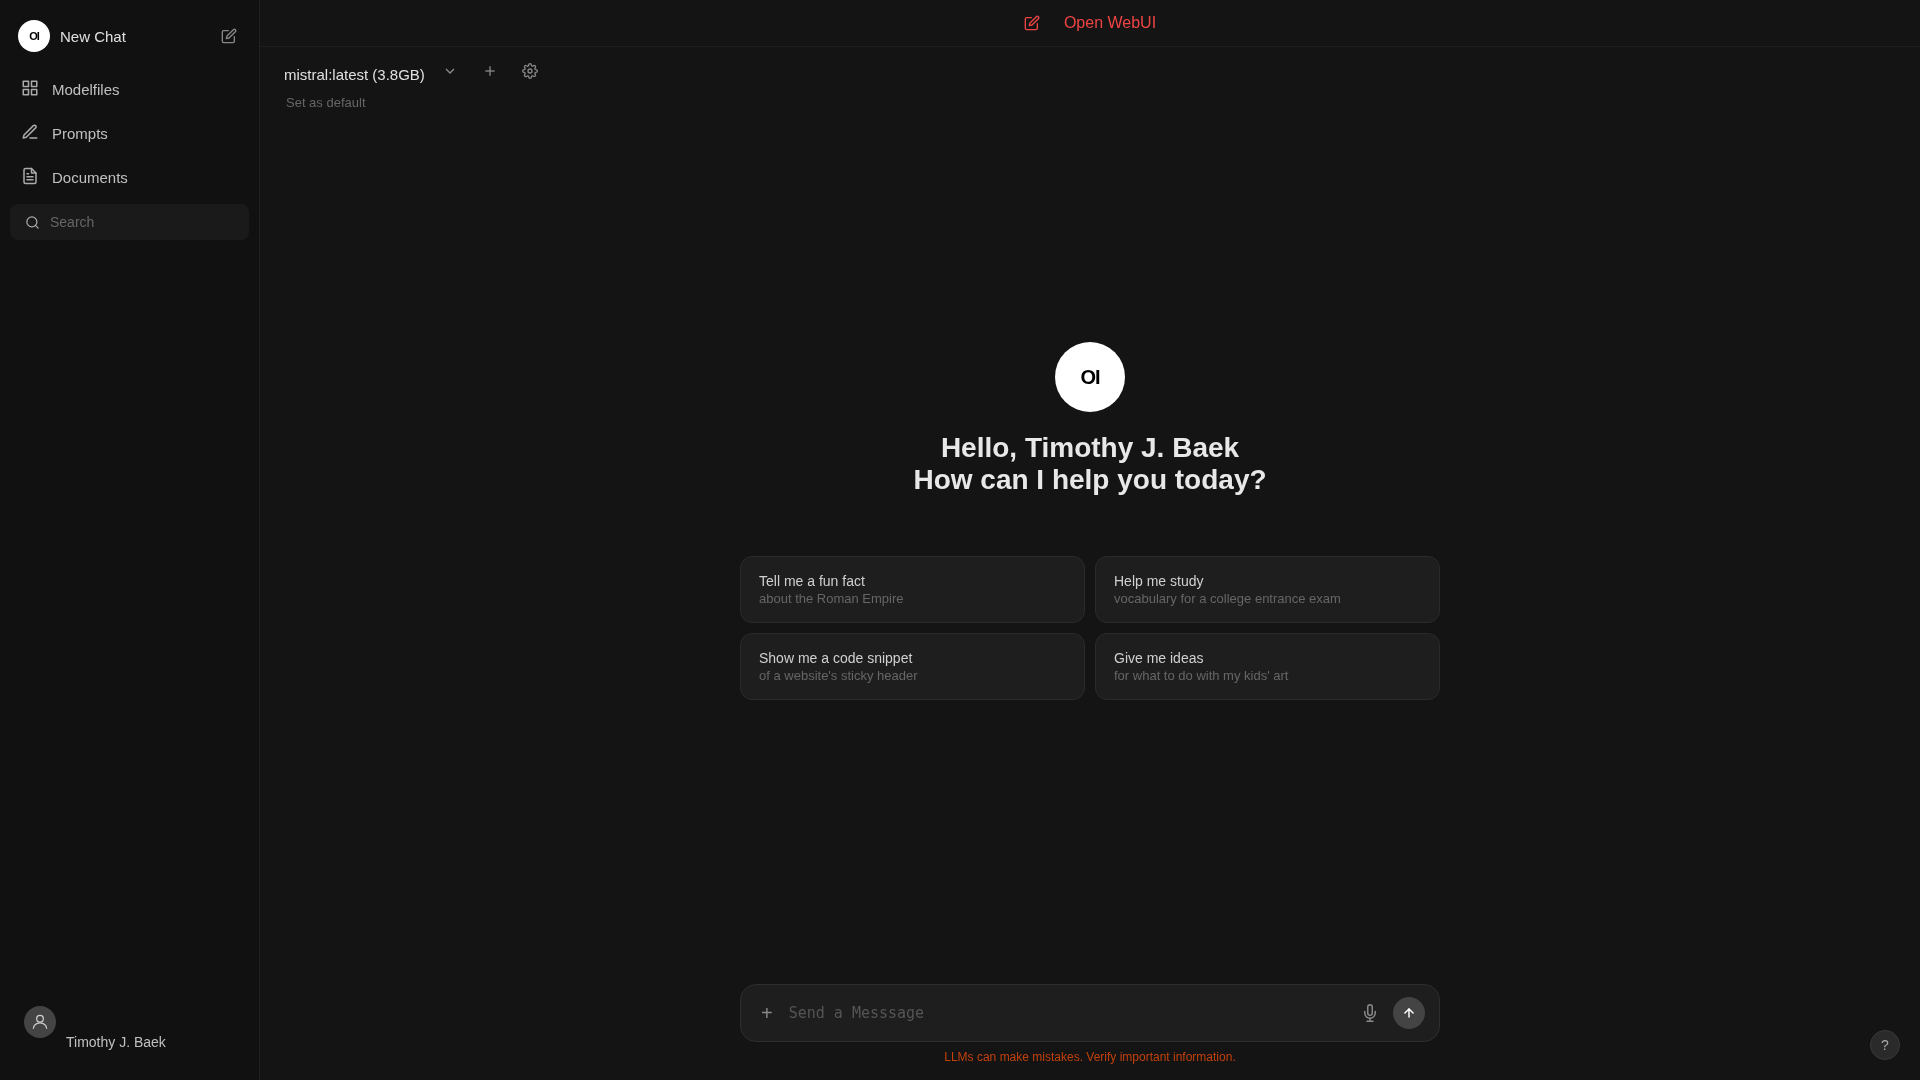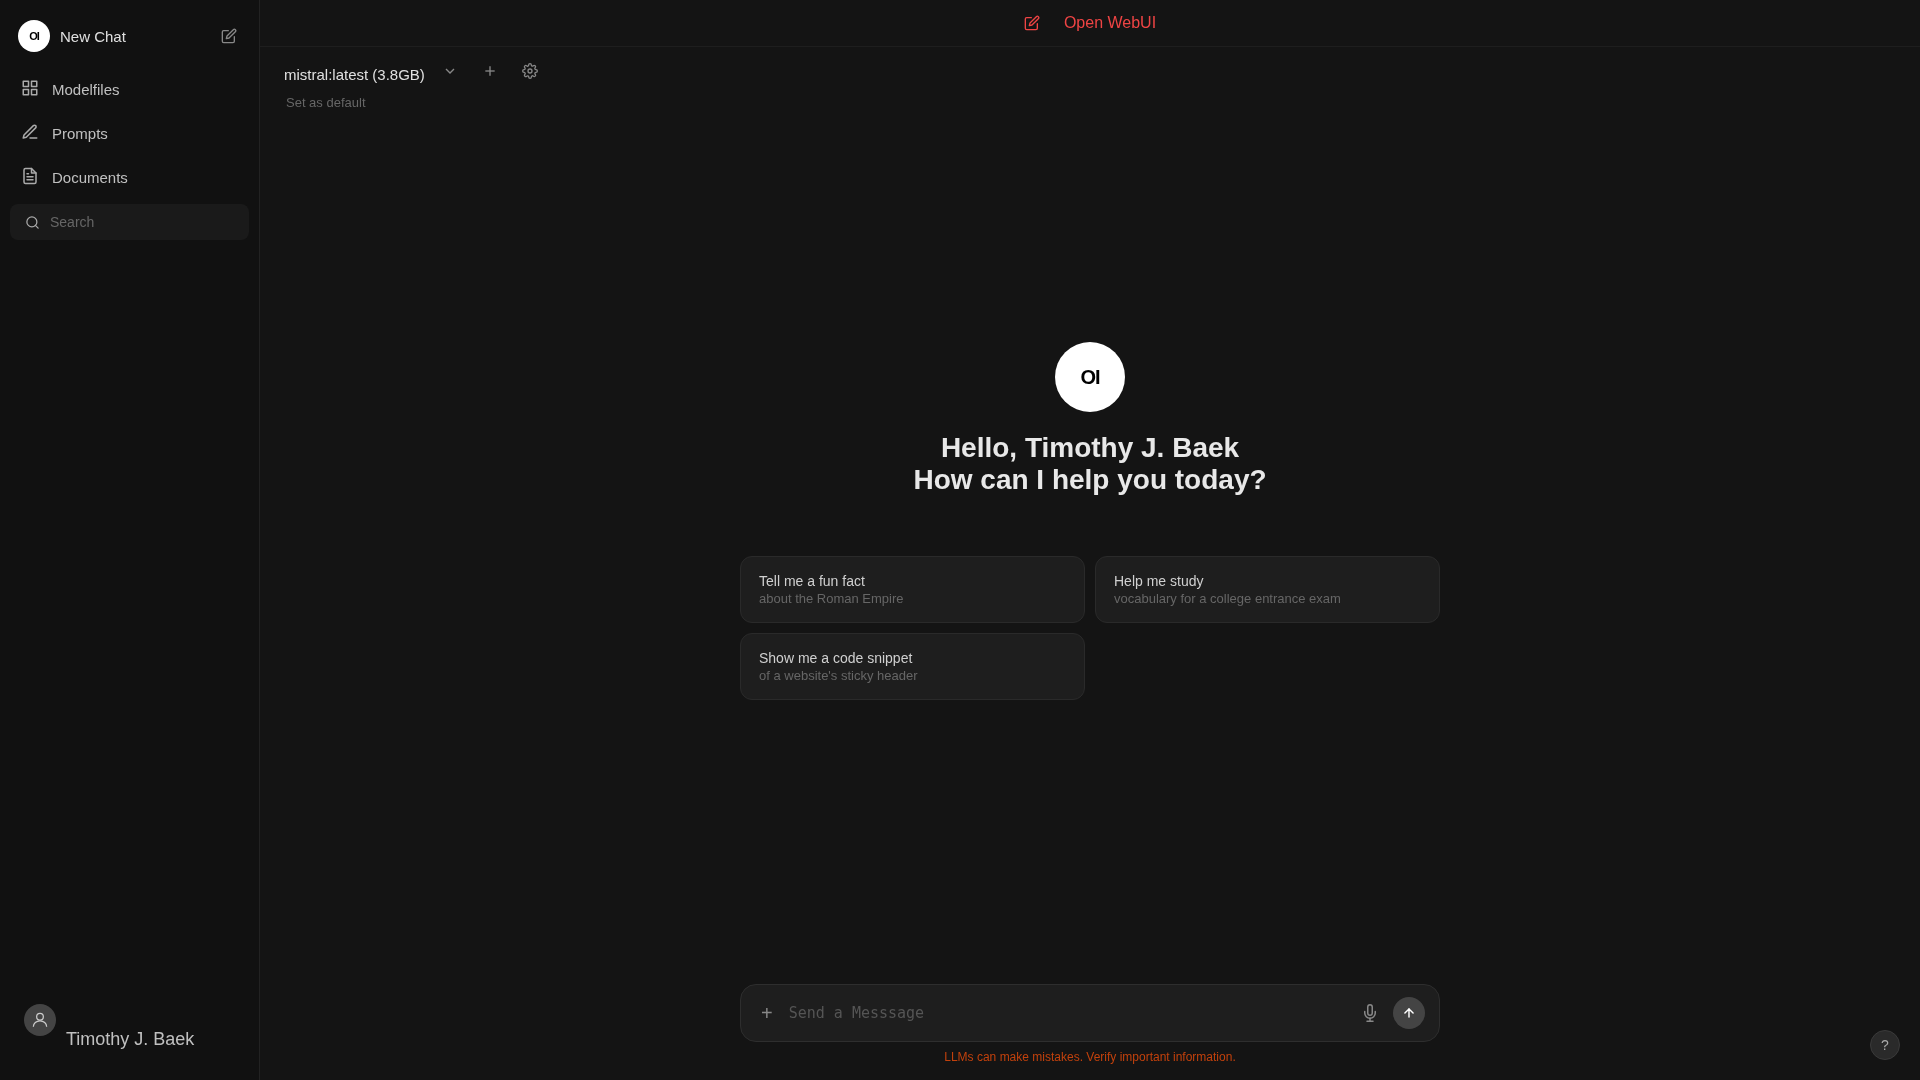--- a/index.html
+++ b/index.html
@@ -136,21 +136,21 @@
       background: #444;
       display: flex;
       align-items: center;
       justify-content: center;
       font-size: 13px;
       color: #ccc;
       flex-shrink: 0;
     }
 
     .user-name {
-      font-size: 18px;
+      font-size: 14px;
       color: #c0c0c0;
       margin-top: 40px;
     }
 
     
     .main {
       flex: 1;
       display: flex;
       flex-direction: column;
       background: #141414;
@@ -537,20 +537,24 @@
       <div class="suggestion-card">
         <span class="suggestion-title">Help me study</span>
         <span class="suggestion-sub">vocabulary for a college entrance exam</span>
       </div>
 
       <div class="suggestion-card">
         <span class="suggestion-title">Show me a code snippet</span>
         <span class="suggestion-sub">of a website's sticky header</span>
       </div>
 
+      <div class="suggestion-card">
+        <span class="suggestion-title">Give me ideas</span>
+        <span class="suggestion-sub">for what to do with my kids' art</span>
+      </div>
 
     </div>
 
   </div>
 
   <div class="input-section">
     <div class="input-row">
       <button class="input-plus-btn">
         <span>+</span>
       </button>

